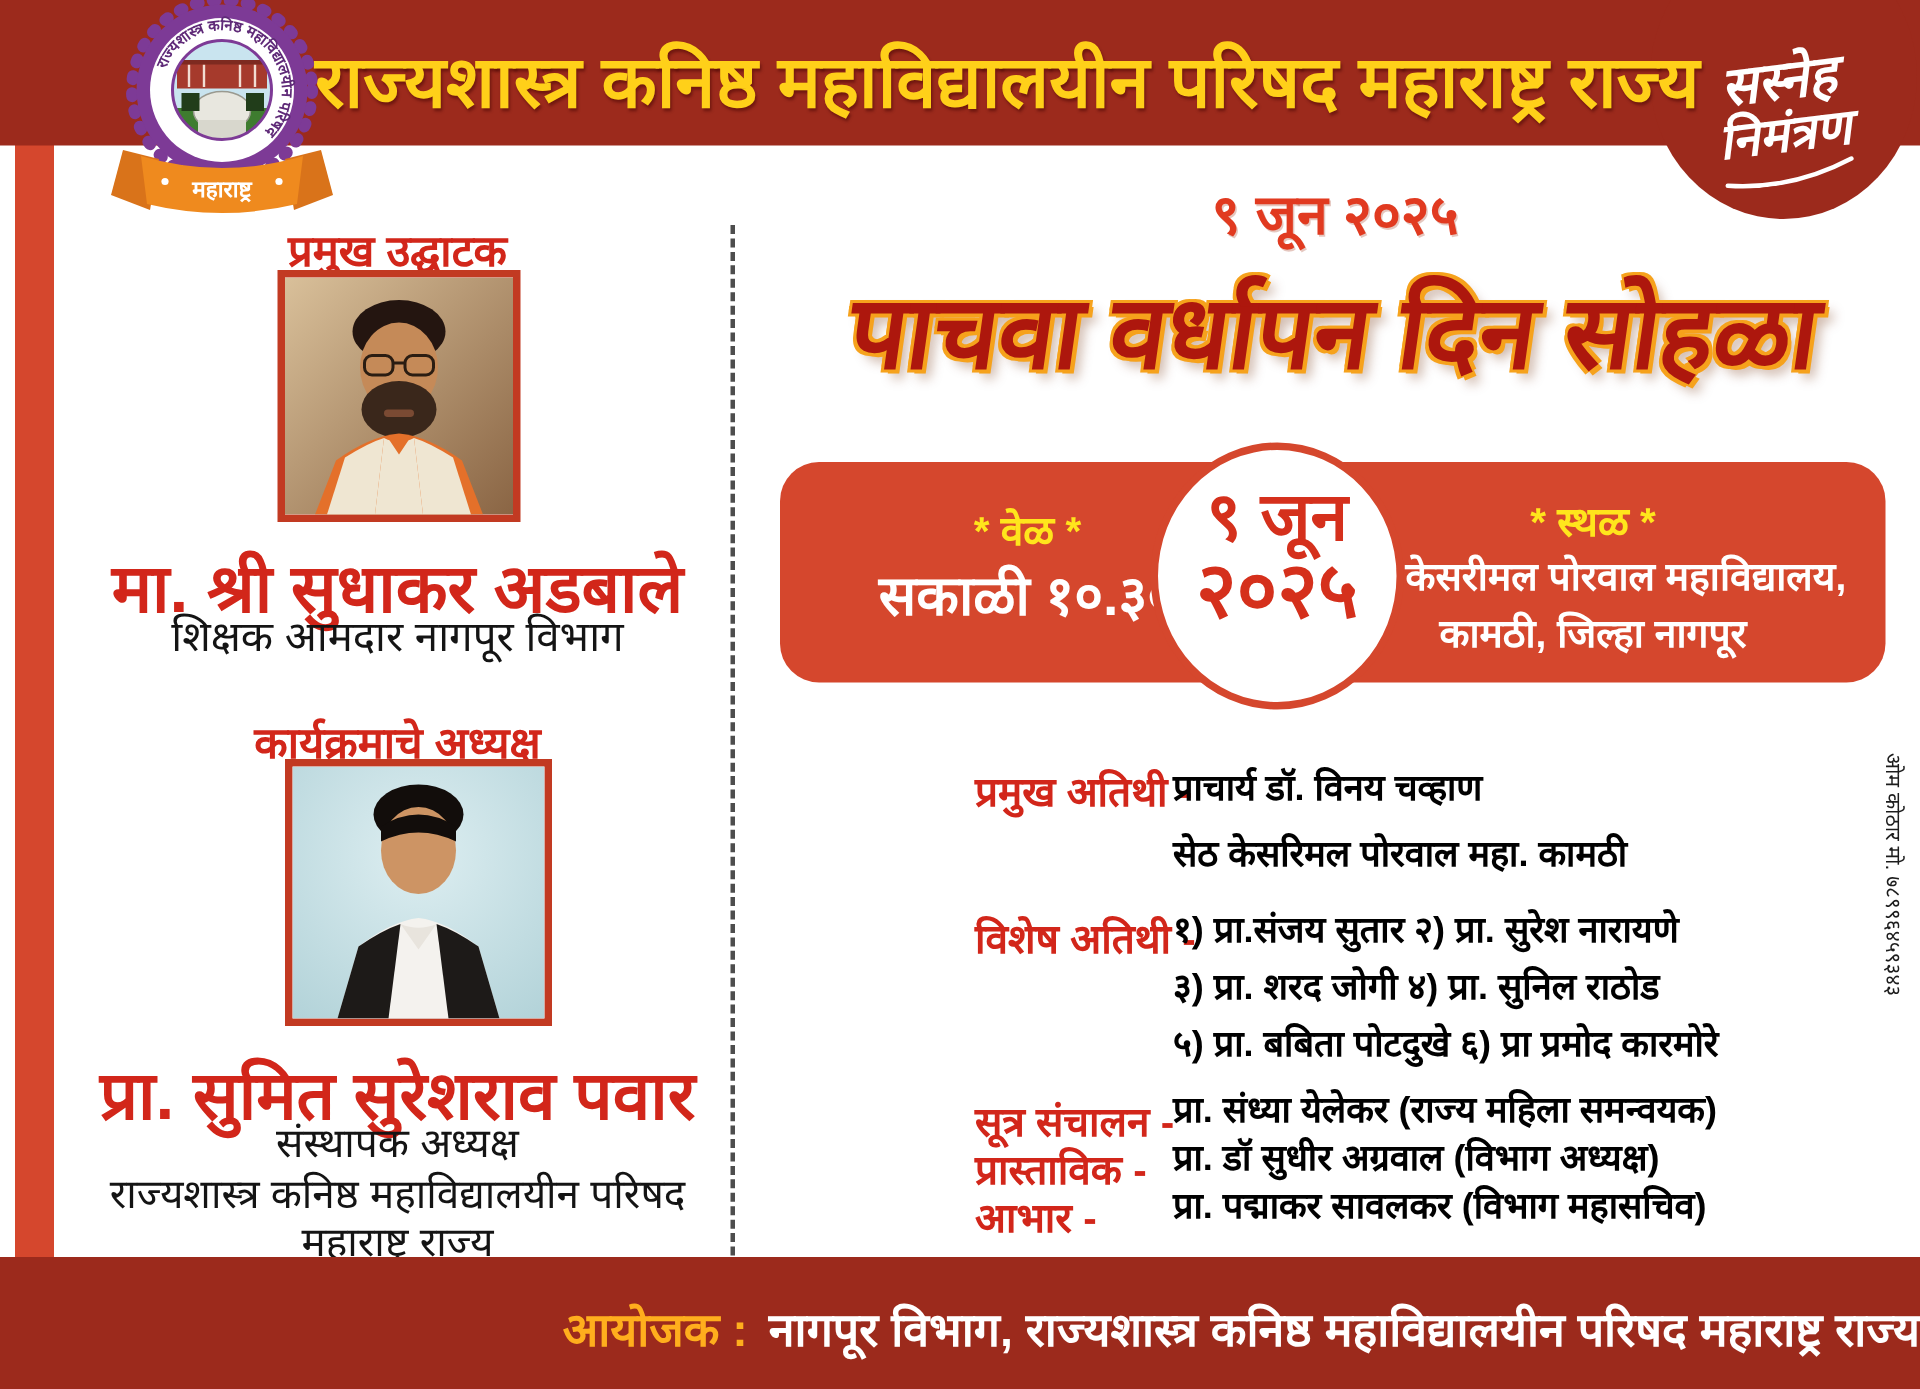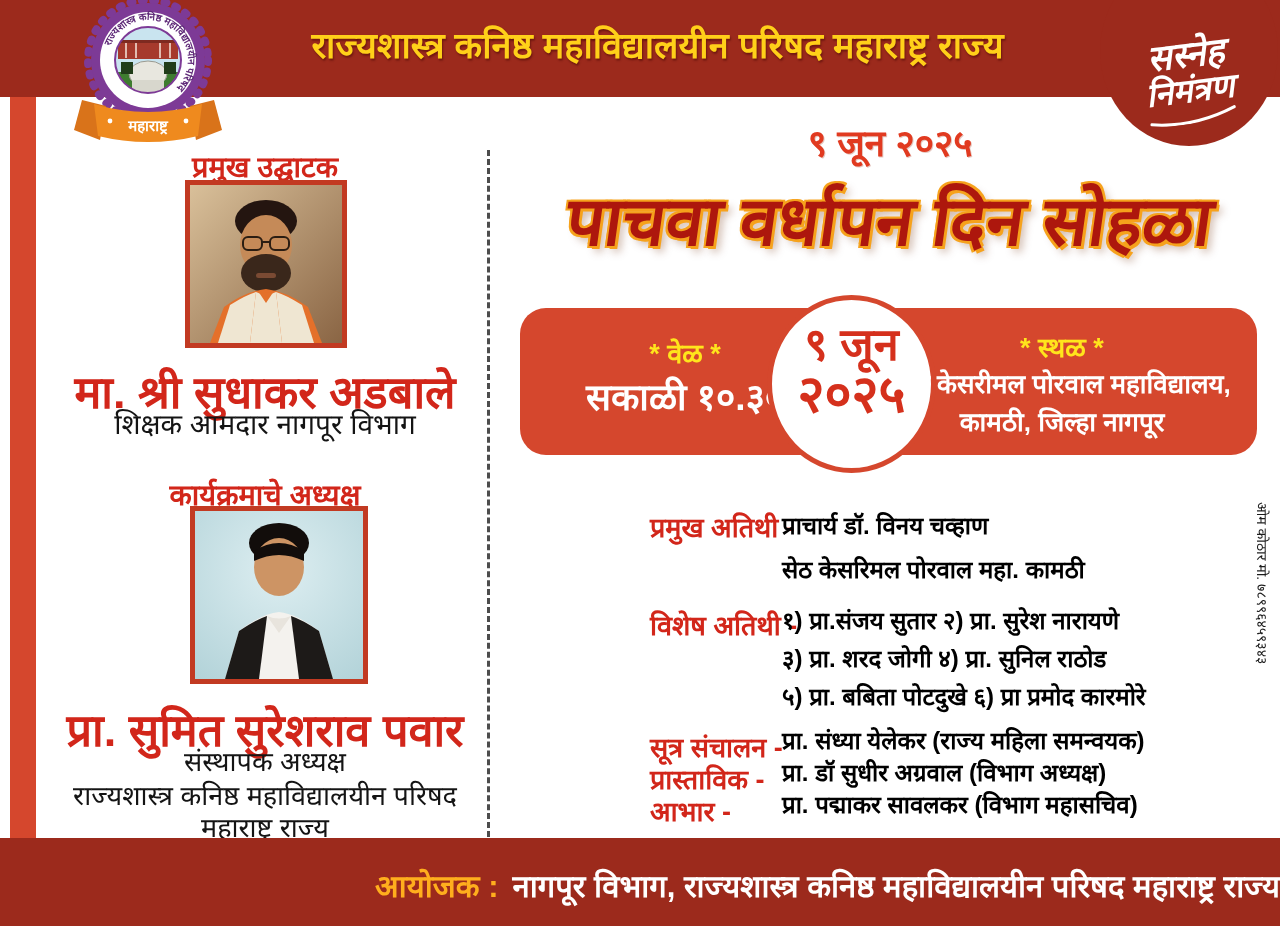--- a/index.html
+++ b/index.html
@@ -4,21 +4,21 @@
 <style>
   html,body{margin:0;padding:0;background:#e8e8e8;}
   .poster{
     position:relative; width:1280px; height:926px; background:#ffffff;
     overflow:hidden; font-family:"Liberation Sans","DejaVu Sans",sans-serif;
   }
   
   .header-band{position:absolute;left:0;top:0;width:1280px;height:97px;background:#9c2a1c;z-index:1;}
   .org-title{
     position:absolute;left:210px;right:175px;top:20px;text-align:center;
-    font-size:36px;font-weight:bold;color:#ffd019;white-space:nowrap;
+    font-size:48px;font-weight:bold;color:#ffd019;white-space:nowrap;
     text-shadow:1px 2px 2px rgba(60,0,0,.45);z-index:2;
   }
   .invite-circle{
     position:absolute;left:1100px;top:-44px;width:178px;height:190px;border-radius:50%;
     background:#9c2a1c;z-index:1;display:flex;flex-direction:column;align-items:center;justify-content:flex-end;
     padding-bottom:18px;box-sizing:border-box;
   }
   .invite-inner{transform:rotate(-7deg);text-align:center;color:#fff;font-style:italic;font-weight:bold;line-height:1.05;}
   .invite-l1{font-size:36px;}
   .invite-l2{font-size:33px;}

